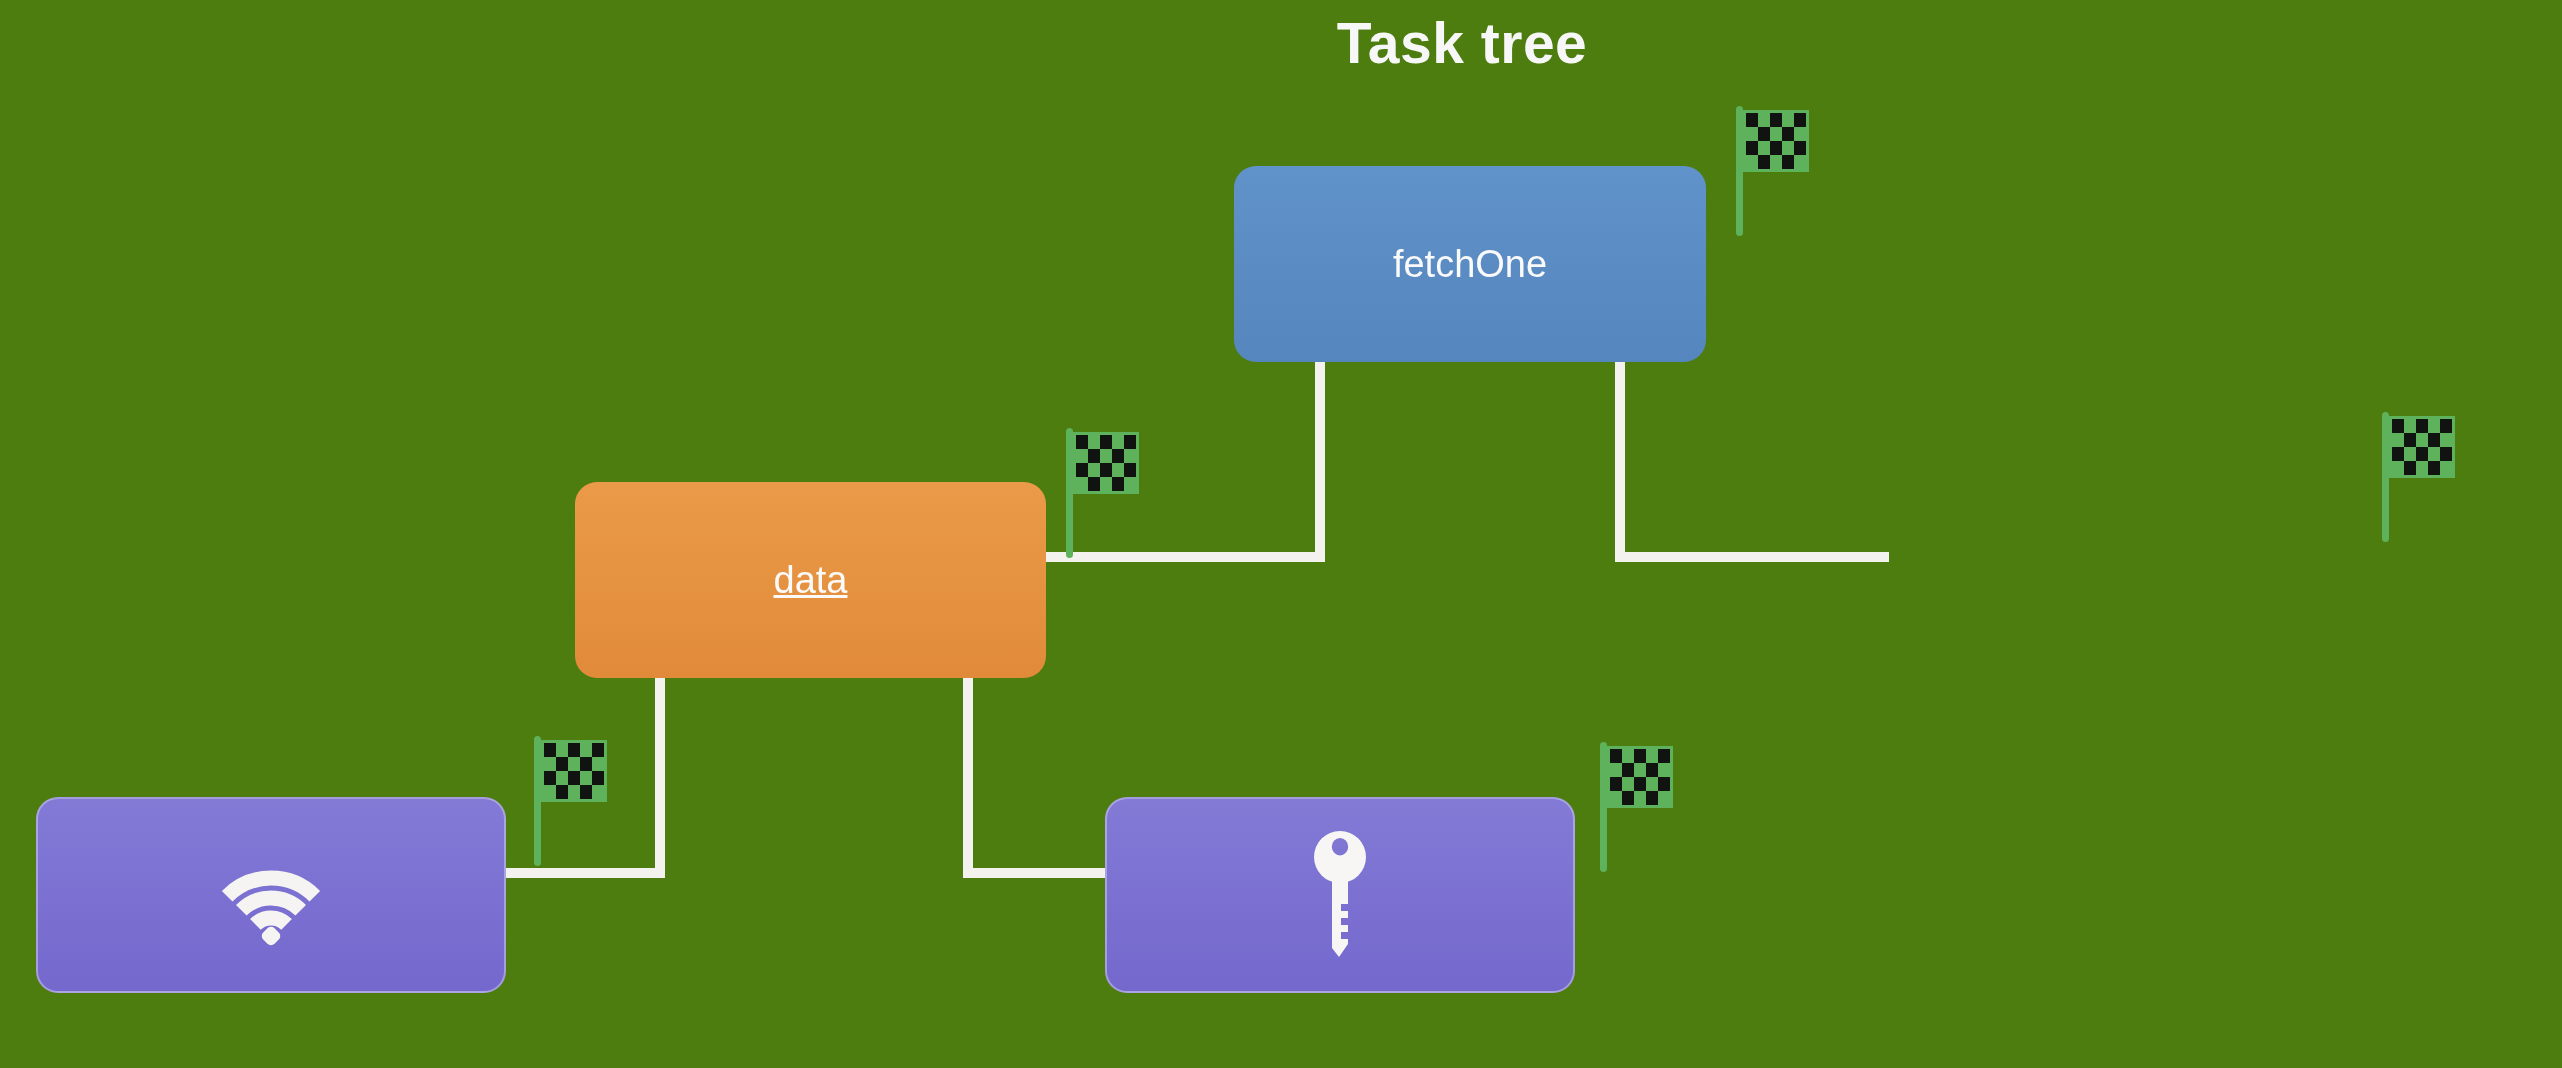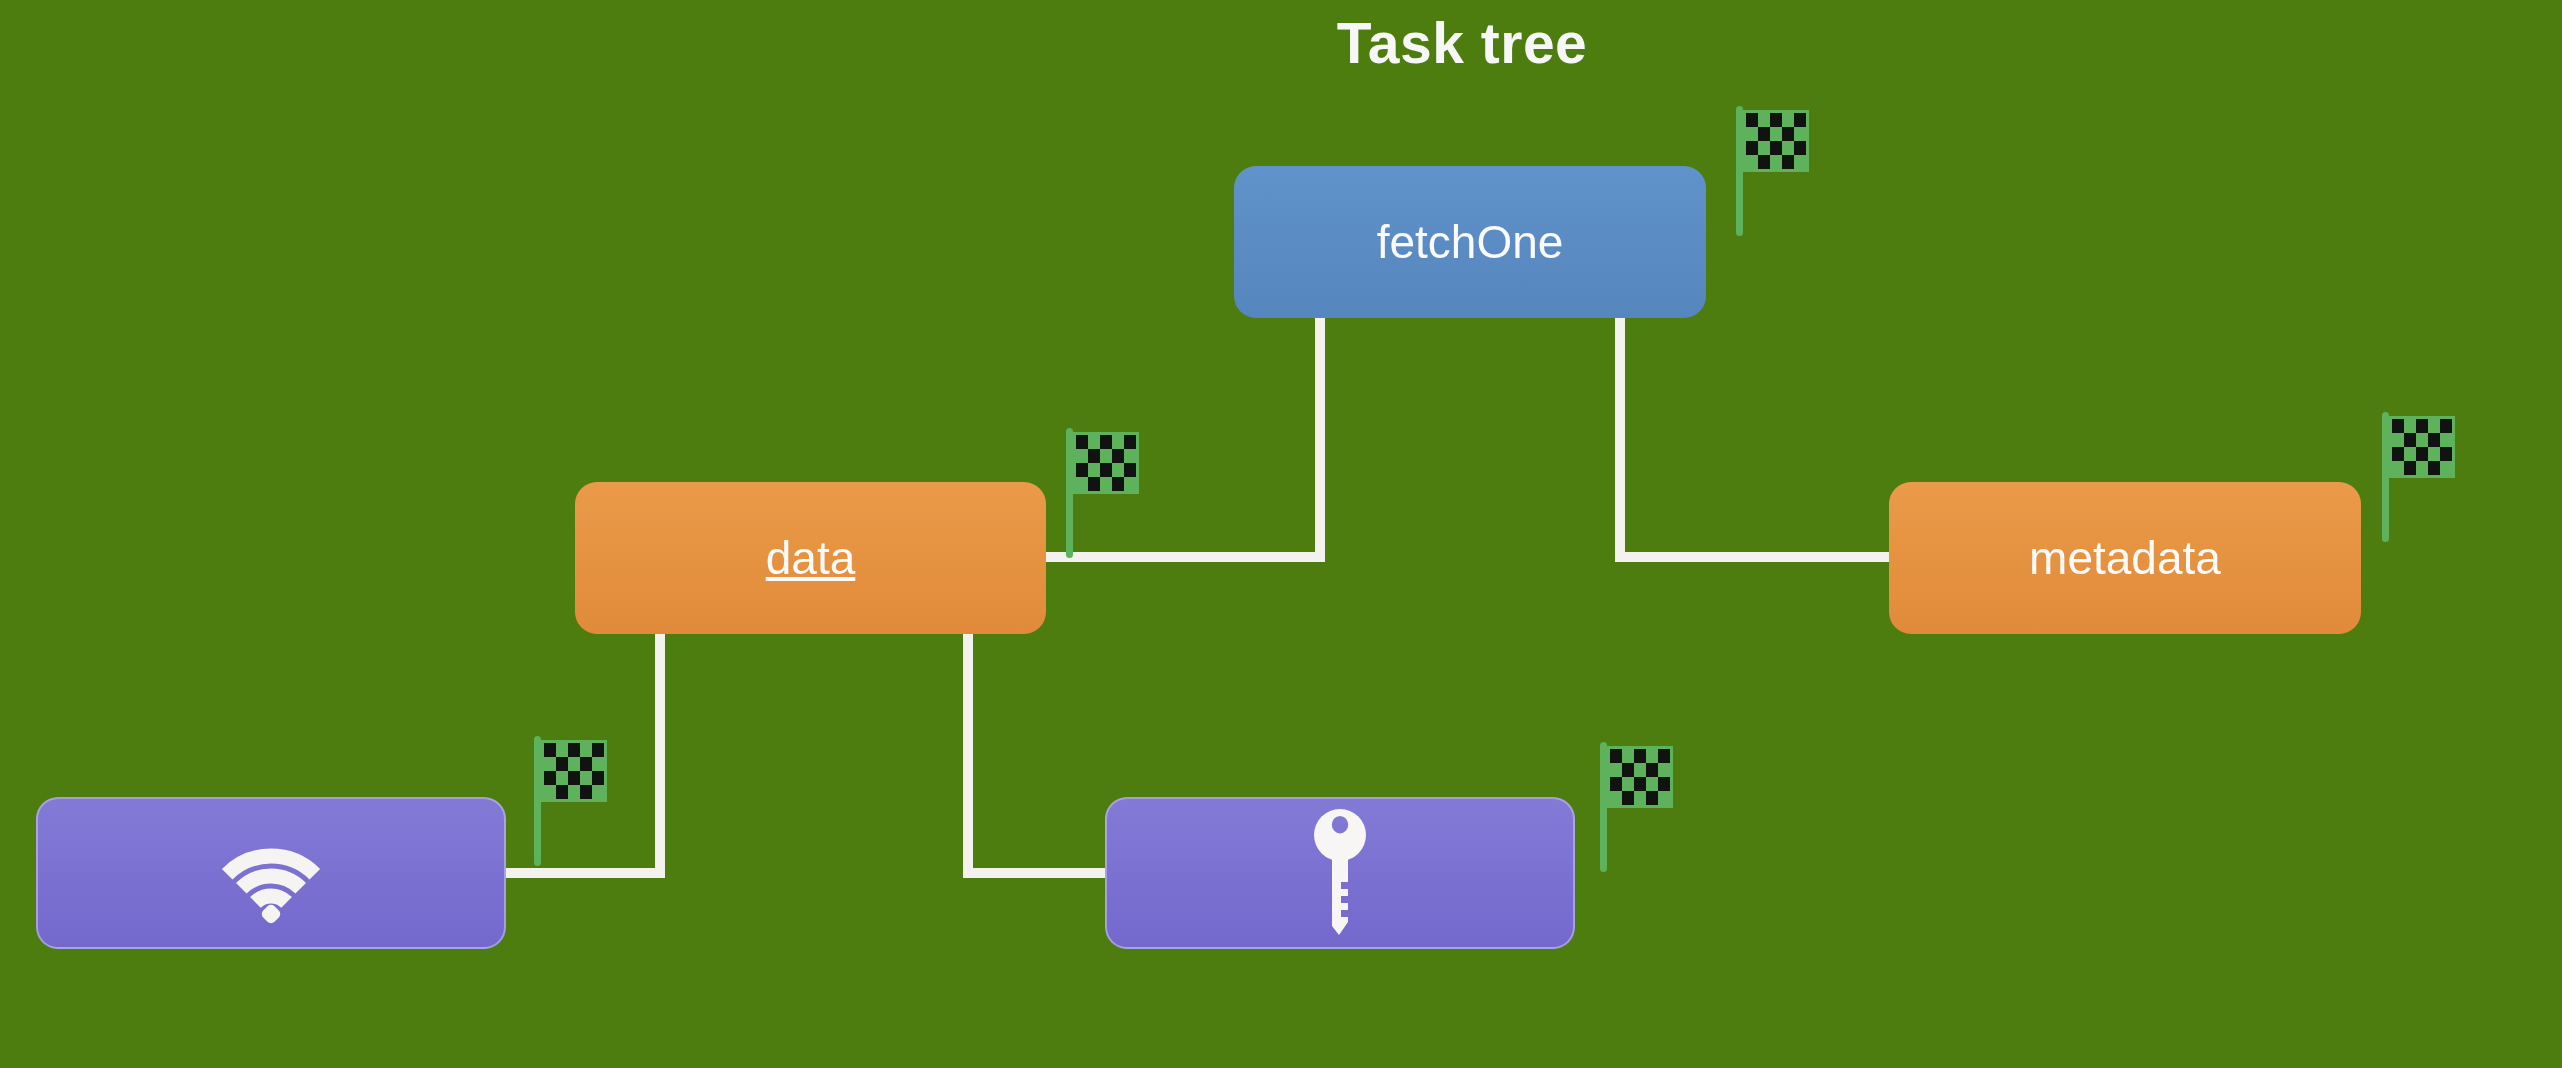--- a/index.html
+++ b/index.html
@@ -17,25 +17,25 @@
     position: absolute;
     left: 1162px; top: 10px; width: 600px;
     text-align: center;
     color: #f7f7f7;
     font-size: 57px;
     font-weight: 700;
     letter-spacing: 0.5px;
   }
   .node {
     position: absolute;
-    width: 472px; height: 152px;
+    width: 472px; height: 196px;
     border-radius: 22px;
     display: flex; align-items: center; justify-content: center;
     color: #fafafa;
-    font-size: 46px;
+    font-size: 38px;
     box-sizing: border-box;
   }
   .node-blue   { background: linear-gradient(#6093ca, #5586bd); }
   .node-orange { background: linear-gradient(#ea9a48, #e18b3a); }
   .node-purple {
     background: linear-gradient(#837ad6, #7468cd);
     border: 2px solid rgba(205,200,240,0.55);
     width: 470px;
   }
   #node-fetchone { left: 1234px; top: 166px; }
@@ -111,23 +111,20 @@
   <div class="edge" id="edge-4-h"></div>
 
   <div class="node node-blue" id="node-fetchone">
     <span>fetchOne</span>
   </div>
 
   <div class="node node-orange" id="node-data">
     <span>data</span>
   </div>
 
-  <div class="node node-orange" id="node-metadata">
-    <span>metadata</span>
-  </div>
 
   <div class="node node-purple" id="node-network">
     <svg class="node-icon" width="150" height="106" viewBox="0 0 150 106">
       <g fill="none" stroke="#f5f4f2" stroke-width="15">
         <path d="M31.2,54.2 A62,62 0 0 1 118.8,54.2"></path>
         <path d="M45.3,68.3 A42,42 0 0 1 104.7,68.3"></path>
         <path d="M59.4,82.4 A22,22 0 0 1 90.6,82.4"></path>
       </g>
       <rect x="67" y="86" width="16" height="16" rx="5" fill="#f5f4f2" transform="rotate(45 75 94)"></rect>
     </svg>

